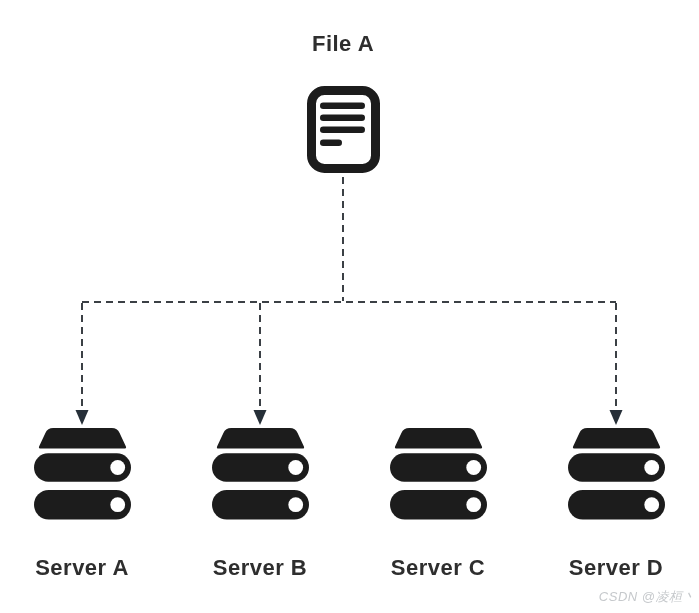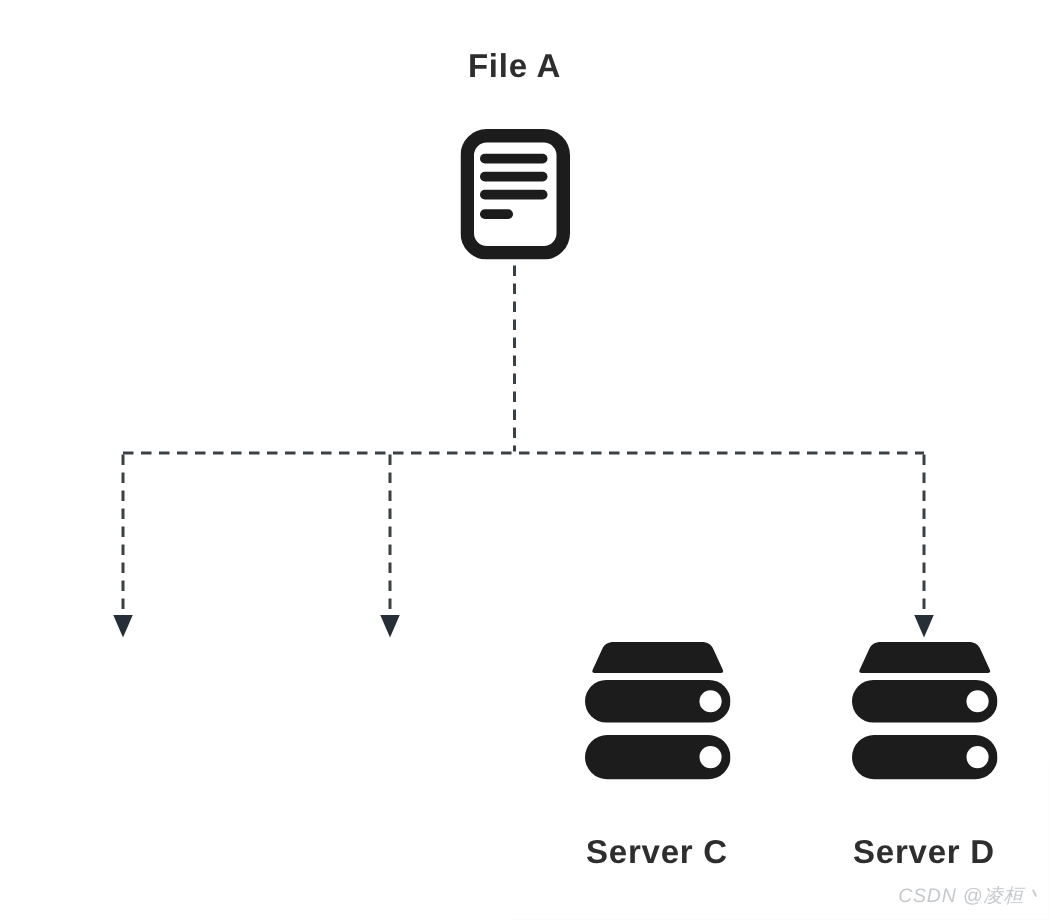--- a/index.html
+++ b/index.html
@@ -111,21 +111,41 @@
     <path class="conn-line" d="M343,177 L343,301"></path>
     <path class="conn-line" d="M82,302 L616,302"></path>
     <path class="conn-line" d="M82,303 L82,410"></path>
     <path class="conn-line" d="M260,303 L260,410"></path>
     <path class="conn-line" d="M616,303 L616,410"></path>
     <polygon class="arrowhead" points="75.5,410 88.5,410 82,425"></polygon>
     <polygon class="arrowhead" points="253.5,410 266.5,410 260,425"></polygon>
     <polygon class="arrowhead" points="609.5,410 622.5,410 616,425"></polygon>
   </svg>
 
+  <div class="server-node" style="left:2px;">
+    <svg width="97" height="93" viewBox="0 0 97 93" xmlns="http://www.w3.org/2000/svg">
+      <path class="srv-part" d="M11.4,5.9 C12.8,2.5 15.5,1 19.2,1 L77.8,1 C81.5,1 84.2,2.5 85.6,5.9 L91.8,19.3 C92.6,21 91.8,21.6 90.2,21.6 L6.8,21.6 C5.2,21.6 4.4,21 5.2,19.3 Z"></path>
+      <rect class="srv-part" x="0" y="26.3" width="97" height="28.4" rx="14.2"></rect>
+      <circle class="srv-led" cx="83.7" cy="40.5" r="7.4"></circle>
+      <rect class="srv-part" x="0" y="63" width="97" height="29.5" rx="14.75"></rect>
+      <circle class="srv-led" cx="83.7" cy="77.7" r="7.4"></circle>
+    </svg>
+    <div class="server-label">Server A</div>
+  </div>
 
+  <div class="server-node" style="left:180px;">
+    <svg width="97" height="93" viewBox="0 0 97 93" xmlns="http://www.w3.org/2000/svg">
+      <path class="srv-part" d="M11.4,5.9 C12.8,2.5 15.5,1 19.2,1 L77.8,1 C81.5,1 84.2,2.5 85.6,5.9 L91.8,19.3 C92.6,21 91.8,21.6 90.2,21.6 L6.8,21.6 C5.2,21.6 4.4,21 5.2,19.3 Z"></path>
+      <rect class="srv-part" x="0" y="26.3" width="97" height="28.4" rx="14.2"></rect>
+      <circle class="srv-led" cx="83.7" cy="40.5" r="7.4"></circle>
+      <rect class="srv-part" x="0" y="63" width="97" height="29.5" rx="14.75"></rect>
+      <circle class="srv-led" cx="83.7" cy="77.7" r="7.4"></circle>
+    </svg>
+    <div class="server-label">Server B</div>
+  </div>
 
   <div class="server-node" style="left:536px;">
     <svg width="97" height="93" viewBox="0 0 97 93" xmlns="http://www.w3.org/2000/svg">
       <path class="srv-part" d="M11.4,5.9 C12.8,2.5 15.5,1 19.2,1 L77.8,1 C81.5,1 84.2,2.5 85.6,5.9 L91.8,19.3 C92.6,21 91.8,21.6 90.2,21.6 L6.8,21.6 C5.2,21.6 4.4,21 5.2,19.3 Z"></path>
       <rect class="srv-part" x="0" y="26.3" width="97" height="28.4" rx="14.2"></rect>
       <circle class="srv-led" cx="83.7" cy="40.5" r="7.4"></circle>
       <rect class="srv-part" x="0" y="63" width="97" height="29.5" rx="14.75"></rect>
       <circle class="srv-led" cx="83.7" cy="77.7" r="7.4"></circle>
     </svg>
     <div class="server-label">Server D</div>

